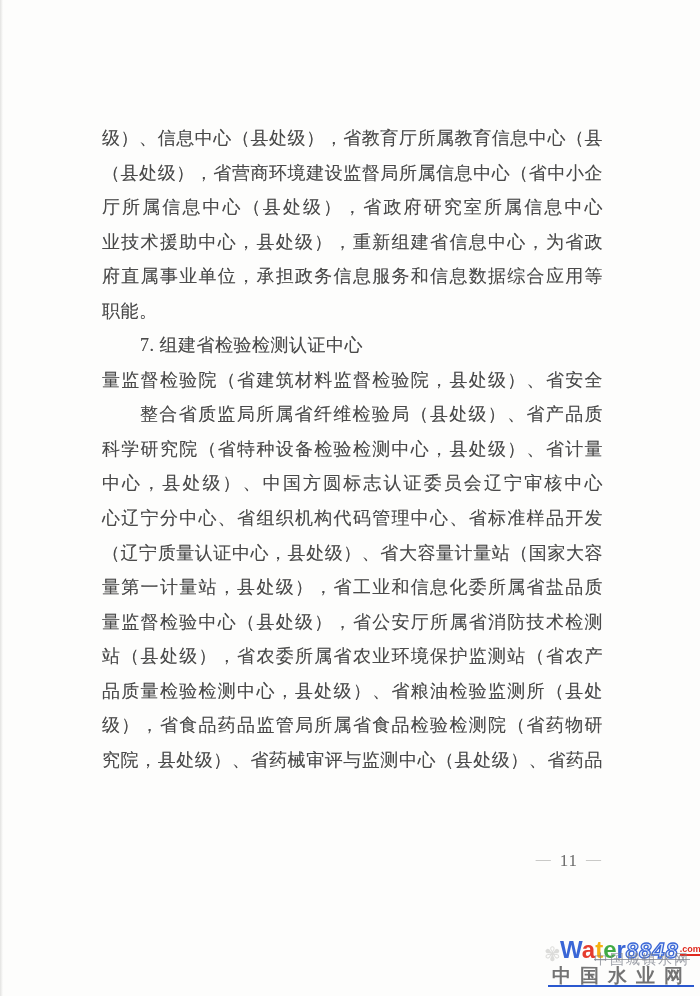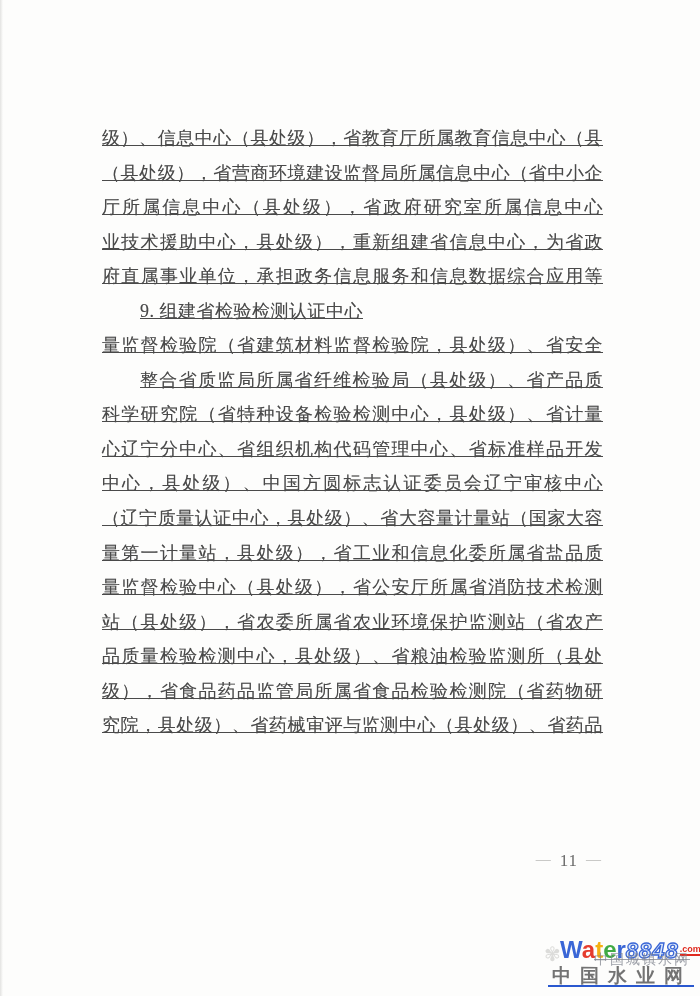--- a/index.html
+++ b/index.html
@@ -18,21 +18,20 @@
     background: linear-gradient(to right, #e3e3e1, rgba(255,255,255,0));
   }
   .body-text {
     position: absolute;
     left: 102px;
     top: 121px;
     width: 501px;
     font-size: 18px;
     color: #4a4a4a;
     letter-spacing: 0.5px;
-    text-decoration: underline;
   }
   .line {
     height: 34.55px;
     line-height: 34.55px;
     white-space: normal;
     text-shadow: 0 0 0.6px rgba(90,90,90,0.45);
   }
   .line.justify {
     text-align: justify;
     text-align-last: justify;
@@ -124,26 +123,27 @@
 <body>
 
 <div class="scan-edge"></div>
 
 <div class="body-text" id="lines-container">
     <div class="line justify">级）、信息中心（县处级），省教育厅所属教育信息中心（县</div>
     <div class="line justify">（县处级），省营商环境建设监督局所属信息中心（省中小企</div>
     <div class="line justify">厅所属信息中心（县处级），省政府研究室所属信息中心</div>
     <div class="line justify">业技术援助中心，县处级），重新组建省信息中心，为省政</div>
     <div class="line justify">府直属事业单位，承担政务信息服务和信息数据综合应用等</div>
-    <div class="line left indent">9. 组建省检验检测认证中心</div>
+    <div class="line left">职能。</div>
+    <div class="line left indent">7. 组建省检验检测认证中心</div>
     <div class="line justify">量监督检验院（省建筑材料监督检验院，县处级）、省安全</div>
     <div class="line justify indent">整合省质监局所属省纤维检验局（县处级）、省产品质</div>
     <div class="line justify">科学研究院（省特种设备检验检测中心，县处级）、省计量</div>
+    <div class="line justify">中心，县处级）、中国方圆标志认证委员会辽宁审核中心</div>
     <div class="line justify">心辽宁分中心、省组织机构代码管理中心、省标准样品开发</div>
-    <div class="line justify">中心，县处级）、中国方圆标志认证委员会辽宁审核中心</div>
     <div class="line justify">（辽宁质量认证中心，县处级）、省大容量计量站（国家大容</div>
     <div class="line justify">量第一计量站，县处级），省工业和信息化委所属省盐品质</div>
     <div class="line justify">量监督检验中心（县处级），省公安厅所属省消防技术检测</div>
     <div class="line justify">站（县处级），省农委所属省农业环境保护监测站（省农产</div>
     <div class="line justify">品质量检验检测中心，县处级）、省粮油检验监测所（县处</div>
     <div class="line justify">级），省食品药品监管局所属省食品检验检测院（省药物研</div>
     <div class="line justify">究院，县处级）、省药械审评与监测中心（县处级）、省药品</div>
   </div>
 
 <div class="page-number">

